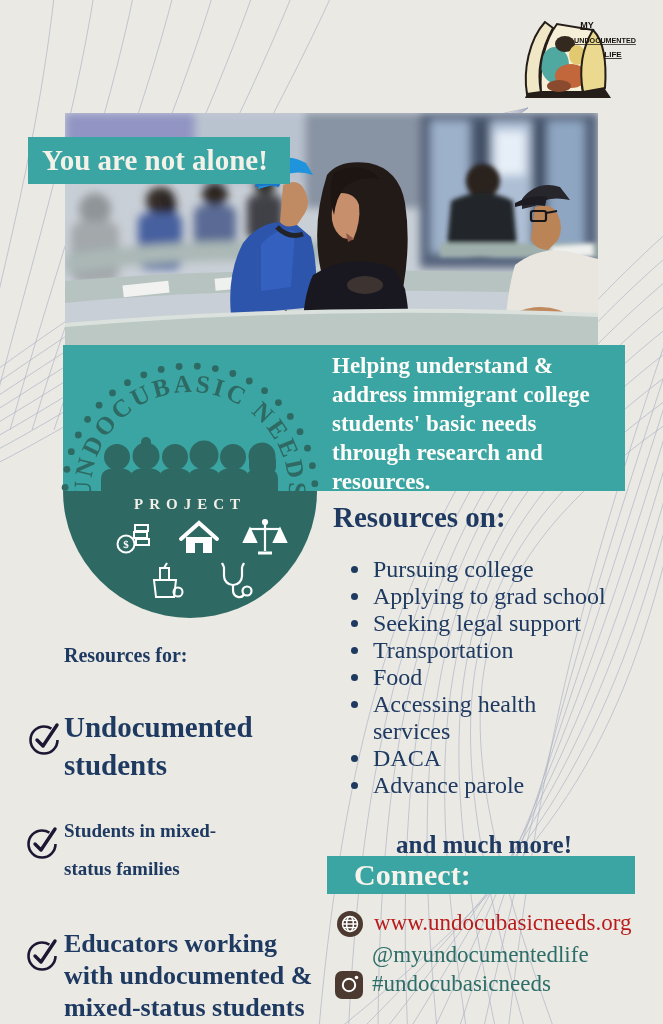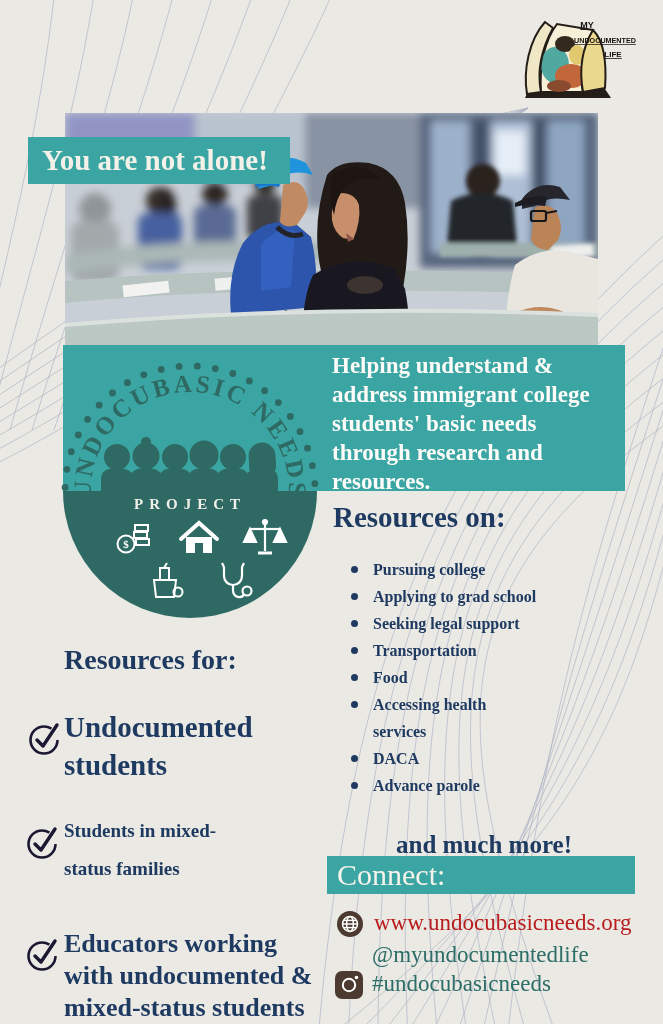--- a/index.html
+++ b/index.html
@@ -32,38 +32,38 @@
   
   .badge{left:56px;top:345px;width:268px;height:292px;}
   .badge .arc-text{fill:#2E6A63;font-weight:bold;font-size:25px;letter-spacing:3px;}
   .badge .project{fill:#F2EFE8;font-weight:bold;font-size:15px;letter-spacing:6px;}
   #badge-dots circle{fill:#2E6A63;}
   
   .navy{color:#1F3A61;}
   .res-on-heading{left:333px;top:501px;font-size:29px;font-weight:bold;}
   .res-on-list{left:351px;top:556px;width:286px;list-style:none;margin:0;padding:0;}
   .res-on-list li{
-    position:relative;font-size:16px;font-weight:bold;line-height:27px;
+    position:relative;font-size:24px;font-weight:normal;line-height:27px;
     padding-left:22px;white-space:pre-line;color:#1F3A61;
   }
   .res-on-list li::before{
     content:"";position:absolute;left:0;top:10px;width:7px;height:7px;border-radius:50%;background:#1F3A61;
   }
   .much-more{left:333px;top:820px;width:302px;text-align:center;font-size:25px;font-weight:bold;margin-top:11px;}
   
   .connect-bar{
     left:327px;top:856px;width:308px;height:38px;background:#3AA5A2;color:#F6F3EC;
-    font-size:30px;font-weight:normal;line-height:38px;padding-left:10px;box-sizing:border-box;
+    font-size:30px;font-weight:bold;line-height:38px;padding-left:27px;box-sizing:border-box;
   }
   .website-icon{left:337px;top:911px;width:26px;height:26px;}
   .website-text{left:374px;top:910px;font-size:23px;color:#b91c1c;}
   .insta-icon{left:334px;top:970px;width:30px;height:30px;}
   .insta-text{left:372px;top:940px;font-size:23px;line-height:29px;color:#2C6E67;white-space:pre-line;}
   
-  .res-for-heading{left:64px;top:644px;font-size:28px;font-weight:bold;}
+  .res-for-heading{left:64px;top:644px;font-size:20px;font-weight:bold;}
   .check{width:40px;height:40px;}
   .check-1{left:24px;top:718px;}
   .check-2{left:22px;top:822px;}
   .check-3{left:22px;top:934px;}
   .for-label{font-weight:bold;white-space:pre-line;}
   .for-1{left:64px;top:708px;font-size:29px;line-height:38px;}
   .for-2{left:64px;top:812px;font-size:19px;line-height:38px;}
   .for-3{left:64px;top:928px;font-size:26px;line-height:32px;}
 </style>
 </head>

